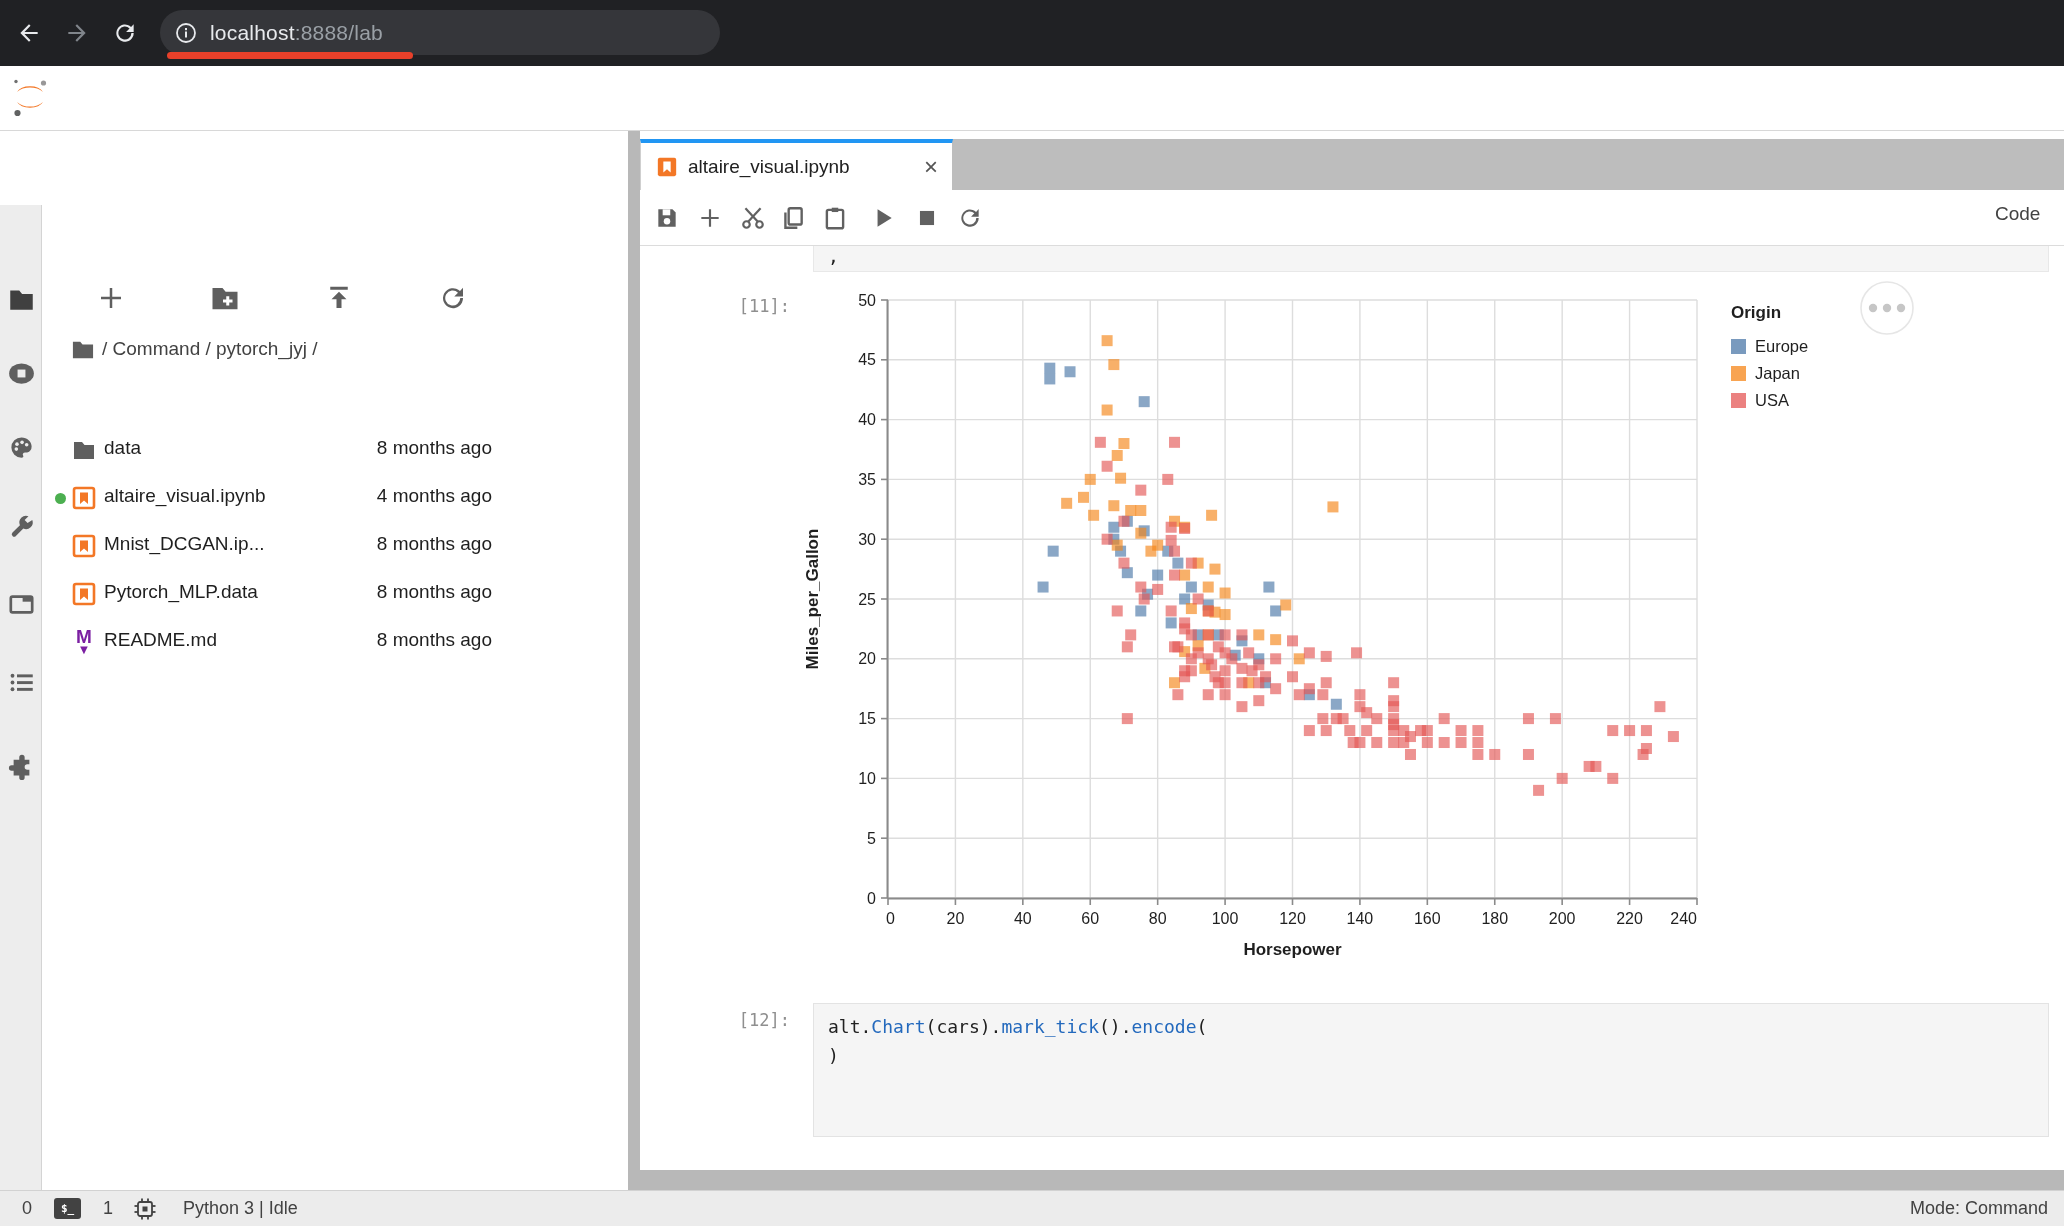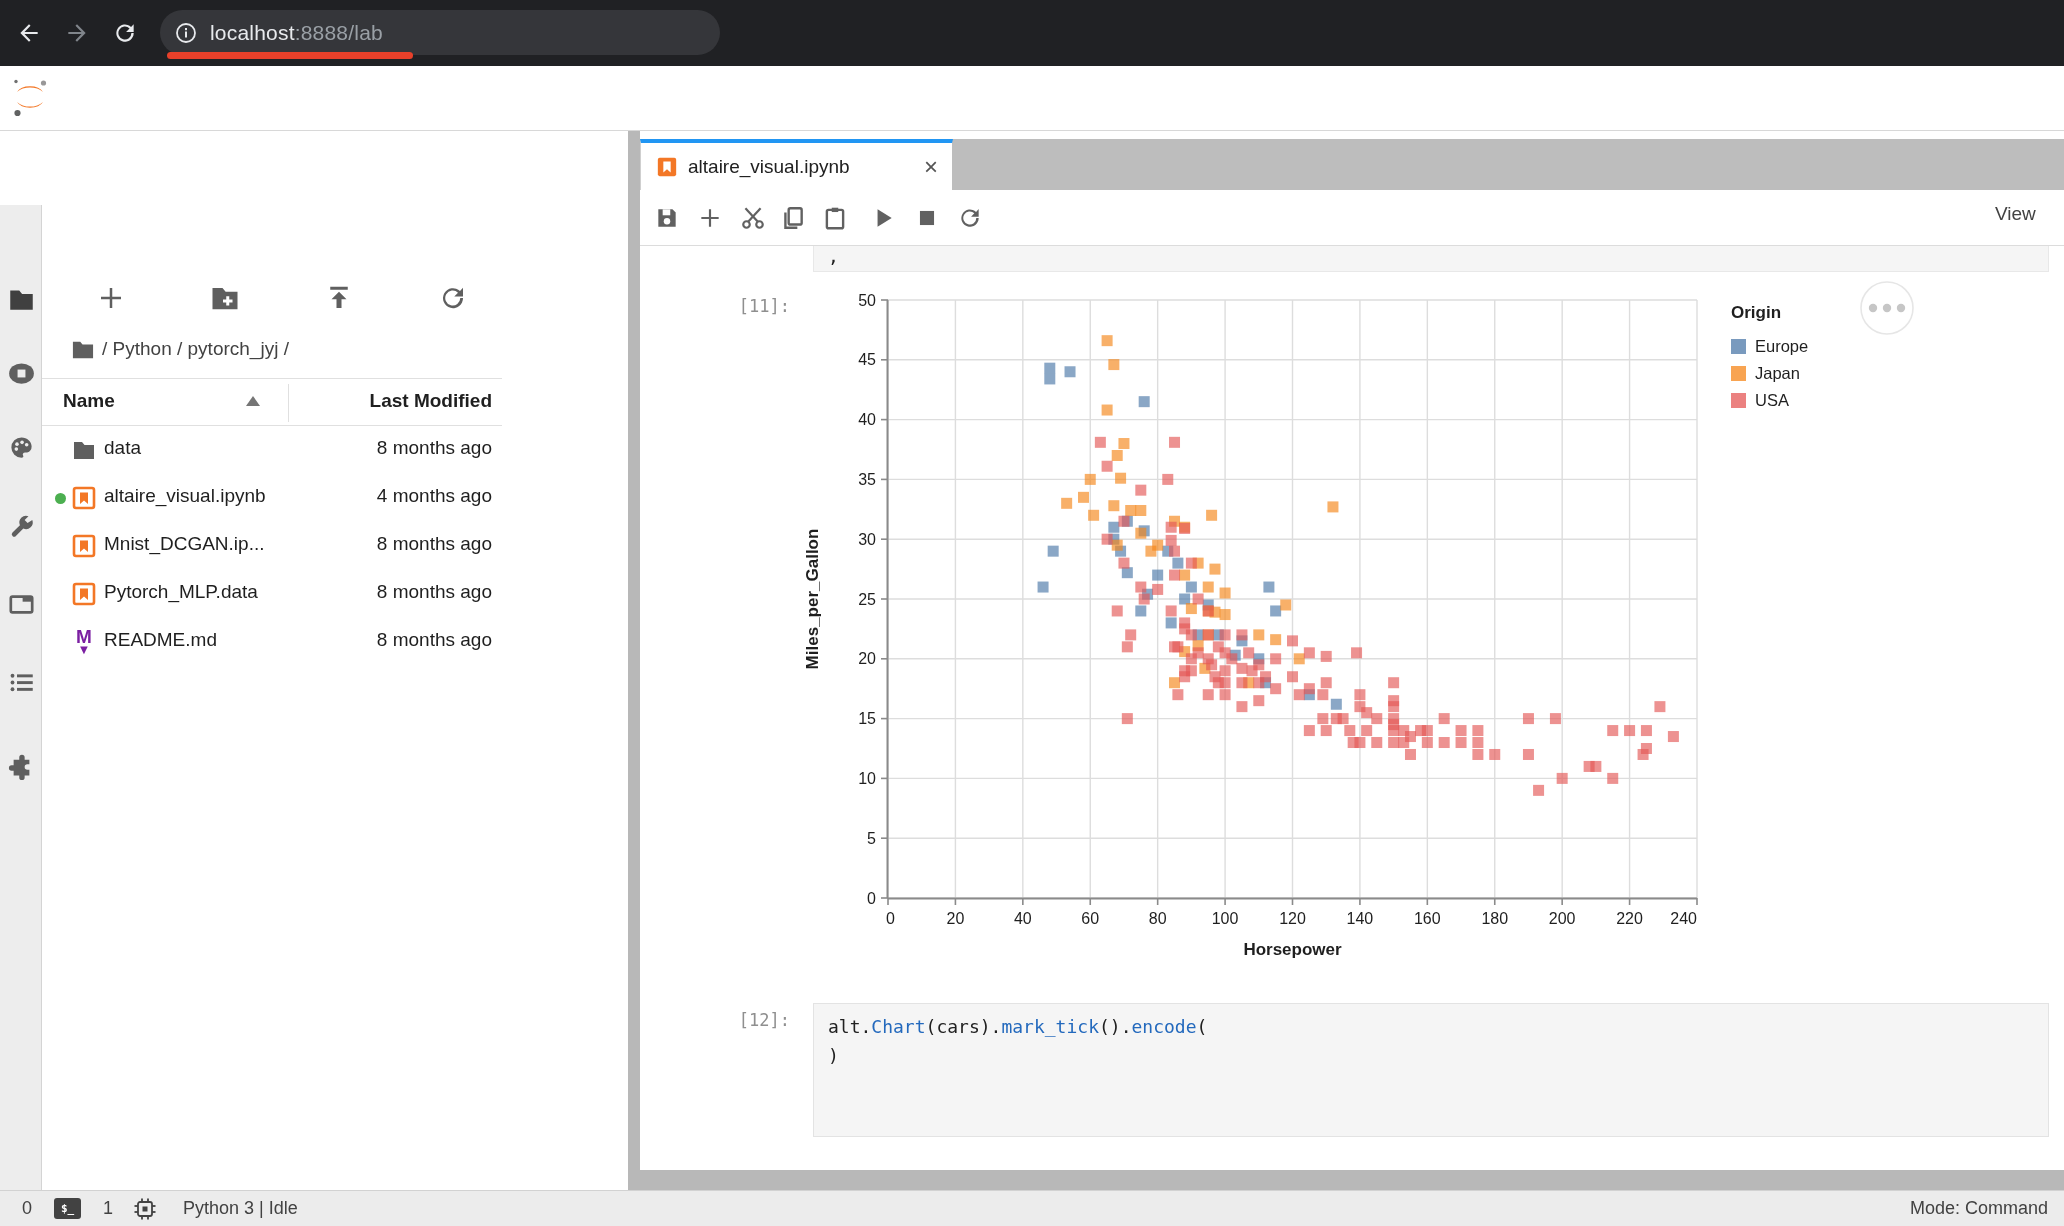--- a/index.html
+++ b/index.html
@@ -210,27 +210,21 @@
         <span class="fb-tool" style="left: 396px;"><svg viewBox="0 0 24 24">
             <path d="M17.6 6.4A8 8 0 1 0 20 12h-2.2a6 6 0 1 1-1.8-4.3L13 10.8h7V3.8z" fill="currentColor"></path>
           </svg></span>
       </div>
     <div id="breadcrumb">
       <span class="crumb-ico">
         <svg viewBox="0 0 24 22">
             <path d="M1 3h8l2.5 3H23v15H1z" fill="#5f5f5f"></path>
           </svg>
       </span>
-      <span>/ Python / pytorch_jyj /</span>
-    </div>
-    <div id="fb-header">
-      <span class="hname">Name</span>
-      <span class="sort"></span>
-      <span class="colsep"></span>
-      <span class="hmod">Last Modified</span>
+      <span>/ Command / pytorch_jyj /</span>
     </div>
     <div id="fb-rows">
         <div class="fb-row">
           <span class="ficon"><svg viewBox="0 0 24 24">
               <path d="M2 4h8l2.5 3H22v14H2z" fill="#5f5f5f"></path>
             </svg></span>
           <span class="fname">data</span>
           <span class="fmod">8 months ago</span>
         </div>
         <div class="fb-row">
@@ -276,21 +270,21 @@
             <rect x="2" y="2" width="20" height="20" rx="2" fill="#f37726"></rect>
             <path d="M8 6h8v12l-4-3.6L8 18z" fill="#fff"></path>
           </svg>
       </span>
       <span class="ttitle">altaire_visual.ipynb</span>
       <span class="tclose">×</span>
     </div>
   </div>
 
   <div id="nbtoolbar">
-    <span id="tb-mode">View</span>
+    <span id="tb-mode">Code</span>
 
   <span class="tb-btn" style="left: 14px;"><svg viewBox="0 0 24 24">
           <path d="M4 4h13l3 3v13H4z" fill="currentColor"></path>
           <rect x="8" y="4" width="7" height="5.5" fill="#fff"></rect>
           <circle cx="12" cy="15" r="3" fill="#fff"></circle>
         </svg></span>
       <span class="tb-btn" style="left: 57px;"><svg viewBox="0 0 24 24">
           <path d="M11 4h2v7h7v2h-7v7h-2v-7H4v-2h7z" fill="currentColor"></path>
         </svg></span>
       <span class="tb-btn" style="left: 100px;"><svg viewBox="0 0 24 24">

